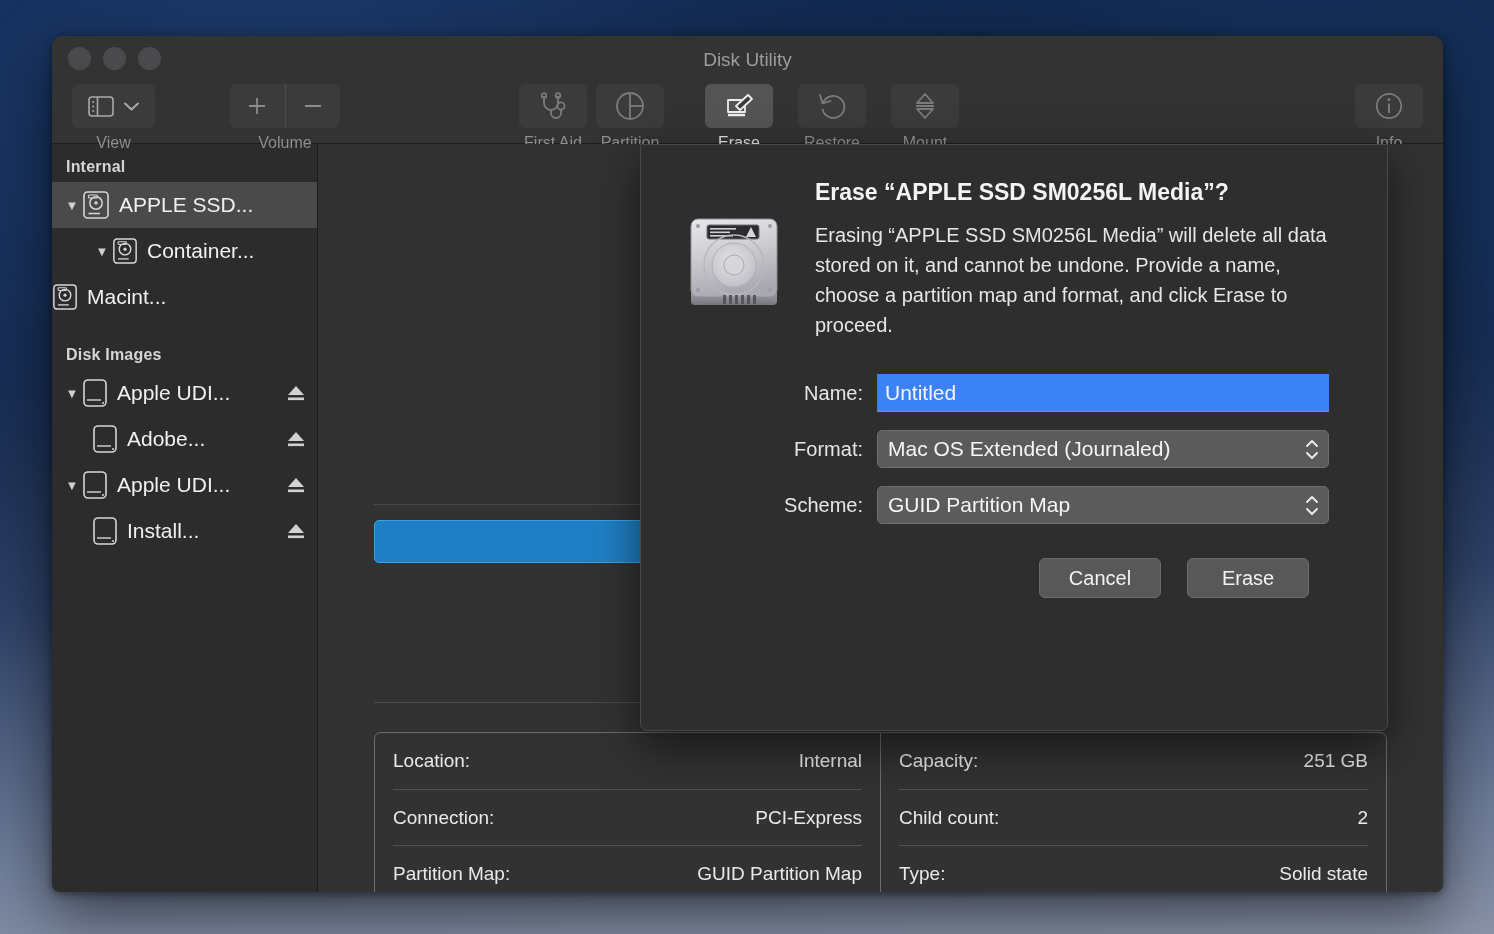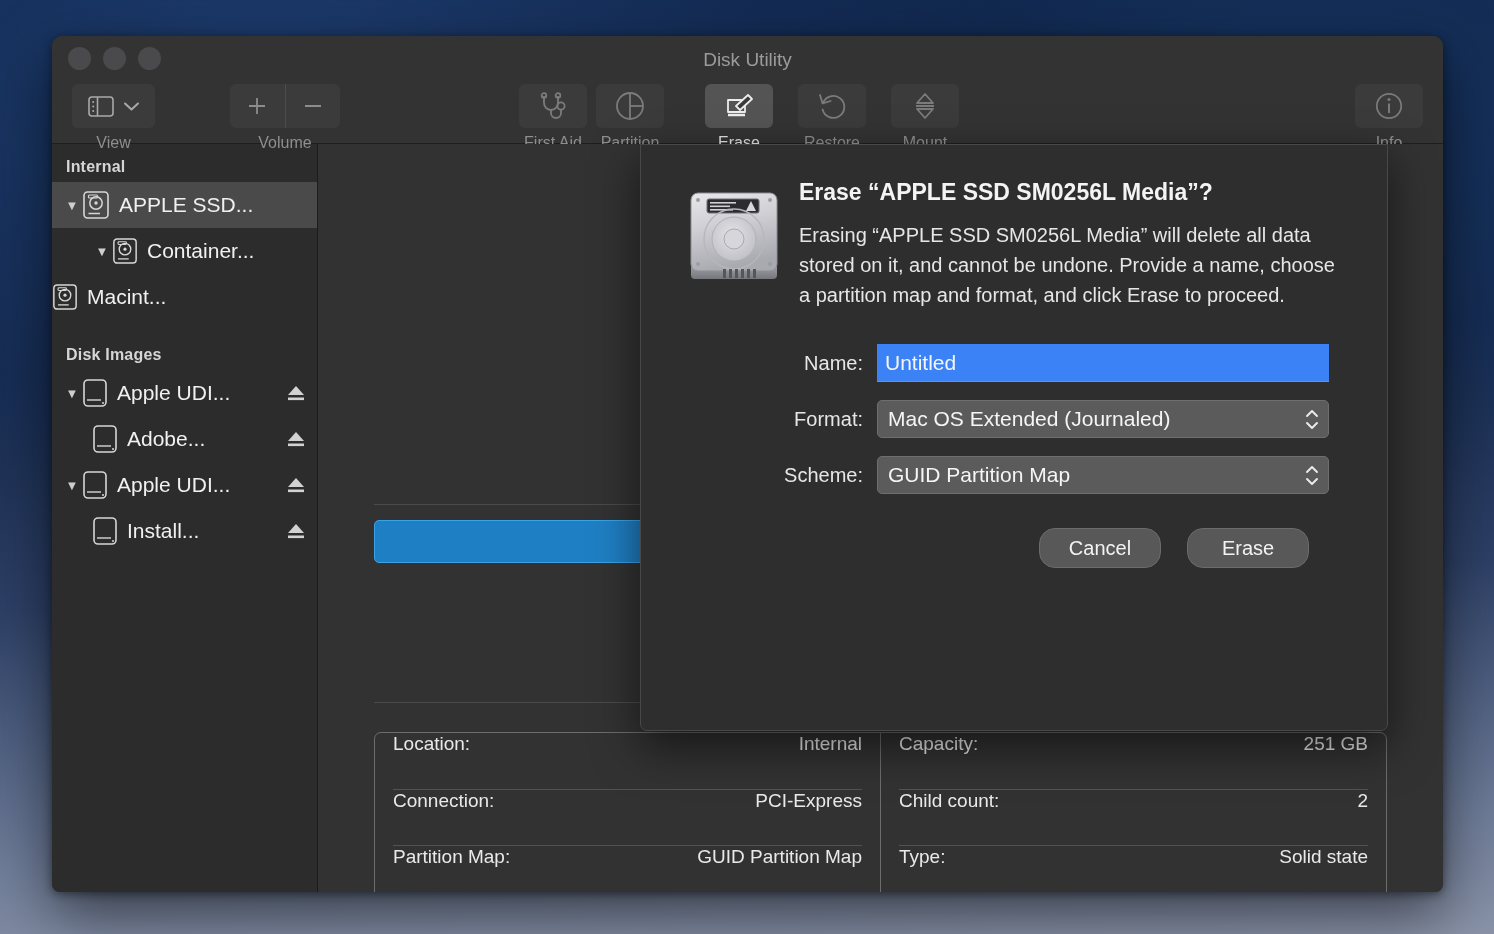--- a/index.html
+++ b/index.html
@@ -116,34 +116,34 @@
   #hr-bot { position: absolute; left: 56px; right: 56px; top: 558px; height: 1px; background: #4a4a4a; }
 
   
   #info-table {
     position: absolute; left: 56px; right: 56px; top: 588px; height: 224px;
     border: 1px solid #6d6d6d; border-radius: 7px; display: flex; overflow: hidden;
   }
   .info-col { flex: 1; padding: 0 18px; }
   .info-col + .info-col { border-left: 1px solid #6d6d6d; }
   .info-row {
-    height: 56px; display: flex; justify-content: space-between;
+    height: 56px; display: flex; align-items: center; justify-content: space-between;
     font-size: 19px; color: #e9e9e9;
   }
   .info-row + .info-row { border-top: 1px solid #525252; }
 
   
   #sheet {
     position: absolute; left: 322px; top: 0; width: 748px; height: 587px;
     background: #2e2e2e; border: 1px solid #484848;
     border-radius: 0 0 7px 7px;
     box-shadow: 0 16px 46px rgba(0,0,0,.55);
     padding: 34px 40px 0 40px;
   }
-  #sheet-top { display: flex; gap: 12px; }
+  #sheet-top { display: flex; gap: 28px; align-items: center; }
   #hd-icon { width: 106px; height: 106px; flex: none; margin-top: 4px; }
   #sheet-title { font-size: 23px; font-weight: bold; color: #f4f4f4; margin-bottom: 14px; }
   #sheet-msg { font-size: 20px; line-height: 30px; color: #e6e6e6; max-width: 536px; }
 
   #form { margin-top: 34px; padding-left: 62px; }
   .frow { display: flex; align-items: center; margin-bottom: 18px; }
   .flabel { width: 134px; text-align: right; padding-right: 14px; font-size: 20px; color: #e6e6e6; }
   .ftext {
     width: 452px; height: 38px; background: #3b82f6; border: none;
     border-bottom: 1px solid #8d8d8d; color: #f5f5f5; font-size: 21px;
@@ -152,21 +152,21 @@
   .fpop {
     width: 452px; height: 38px; background: #5b5b5b; border: 1px solid #6e6e6e;
     border-radius: 5px; display: flex; align-items: center;
     padding: 0 10px; color: #f5f5f5; font-size: 21px; position: relative;
   }
   .popchev { position: absolute; right: 9px; display: flex; flex-direction: column; gap: 3px; }
 
   #sheet-btns { display: flex; justify-content: flex-end; gap: 26px; margin-top: 34px; padding-right: 38px; }
   .sbtn {
     min-width: 122px; height: 40px; background: #585858; border: 1px solid #6b6b6b;
-    border-radius: 16px; color: #f2f2f2; font-size: 20px;
+    border-radius: 6px; color: #f2f2f2; font-size: 20px;
     display: flex; align-items: center; justify-content: center;
     font-family: "Liberation Sans", sans-serif;
   }
 </style>
 </head>
 <body>
 
 <div id="window">
 
   <div id="toolbar">

